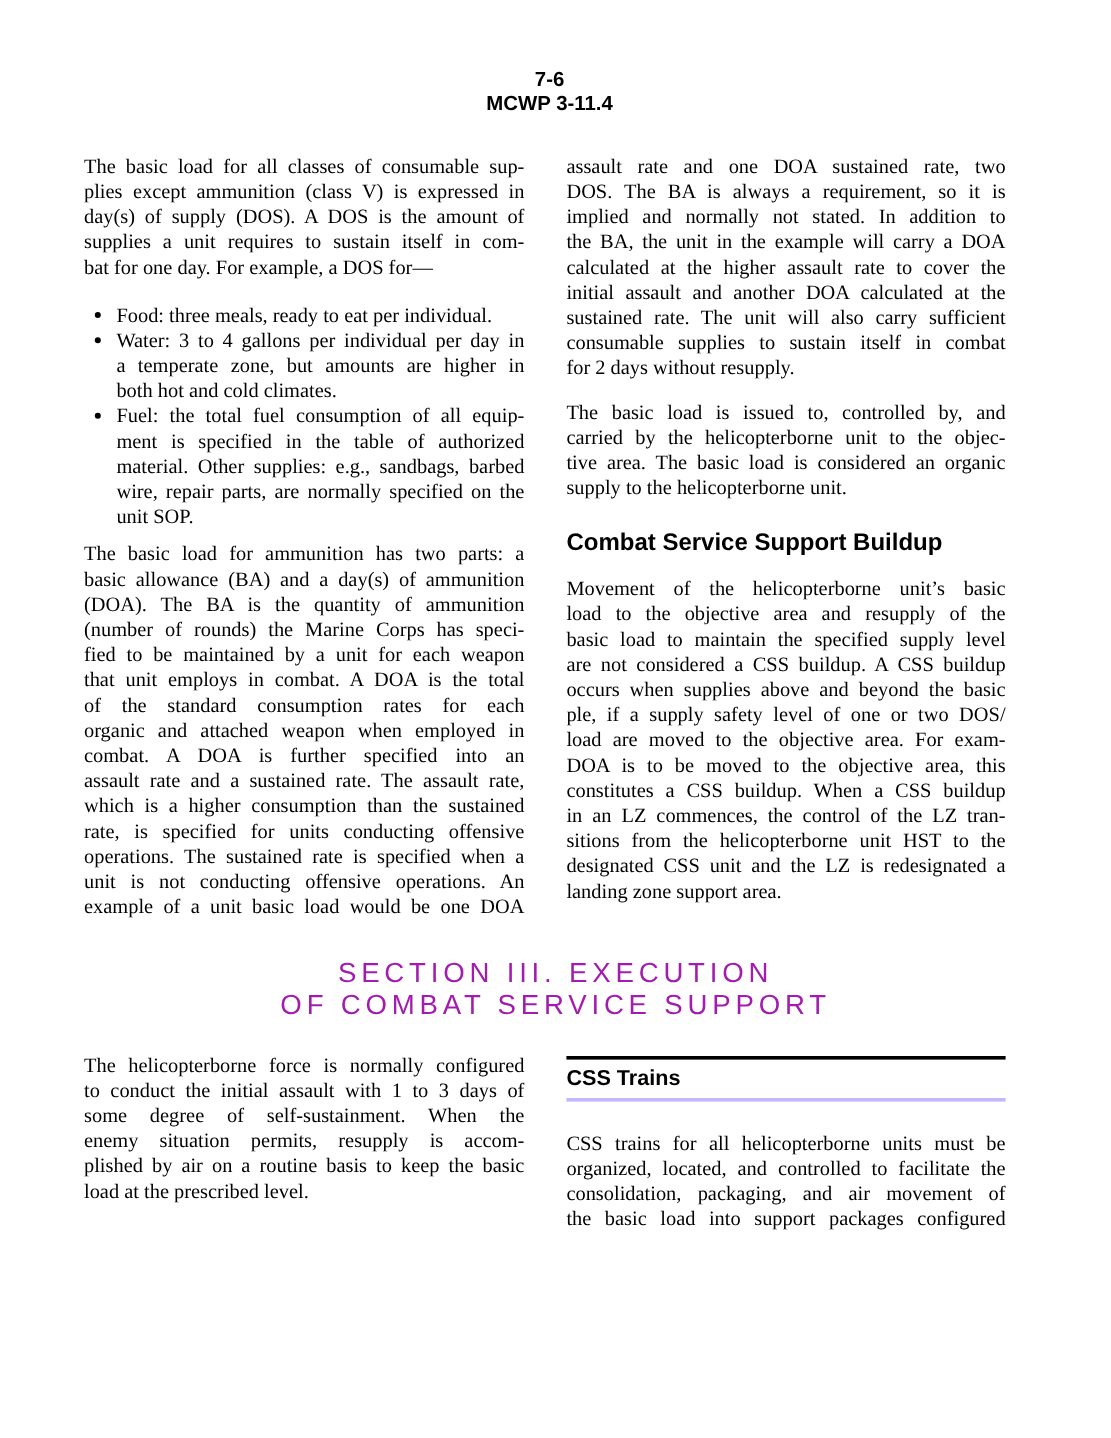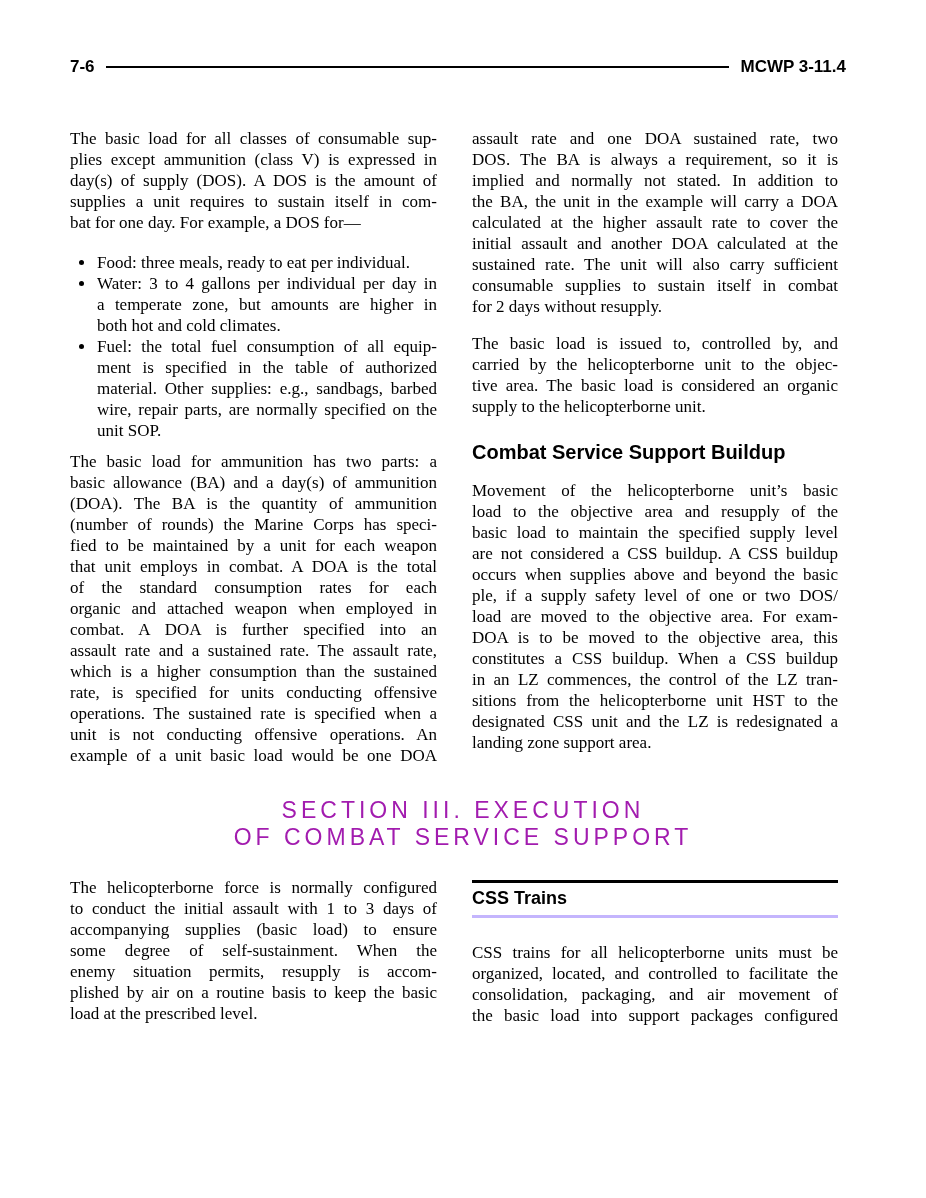--- a/index.html
+++ b/index.html
@@ -18,20 +18,21 @@
     position: absolute;
     top: 57px;
     left: 70px;
     width: 776px;
     display: flex;
     align-items: center;
     font-family: "Liberation Sans", sans-serif;
     font-weight: bold;
     font-size: 17px;
     line-height: 20px;
+    flex-direction: column;
   }
   .header-rule {
     flex: 1;
     height: 2px;
     background: #000;
     margin: 0 11px;
   }
 
   
   .col {
@@ -205,21 +206,20 @@
 
   <div class="section-heading">
     <div>SECTION III. EXECUTION</div>
     <div>OF COMBAT SERVICE SUPPORT</div>
   </div>
 
   <div class="col col-left bottom-col">
     <div class="para">
         <div class="tline jl">The helicopterborne force is normally configured</div>
         <div class="tline jl">to conduct the initial assault with 1 to 3 days of</div>
-        <div class="tline jl">accompanying supplies (basic load) to ensure</div>
         <div class="tline jl">some degree of self-sustainment. When the</div>
         <div class="tline jl">enemy situation permits, resupply is accom-</div>
         <div class="tline jl">plished by air on a routine basis to keep the basic</div>
         <div class="tline">load at the prescribed level.</div>
       </div>
   </div>
 
   <div class="col col-right bottom-col">
     <div class="ruled-heading">CSS Trains</div>
     <div class="para">

